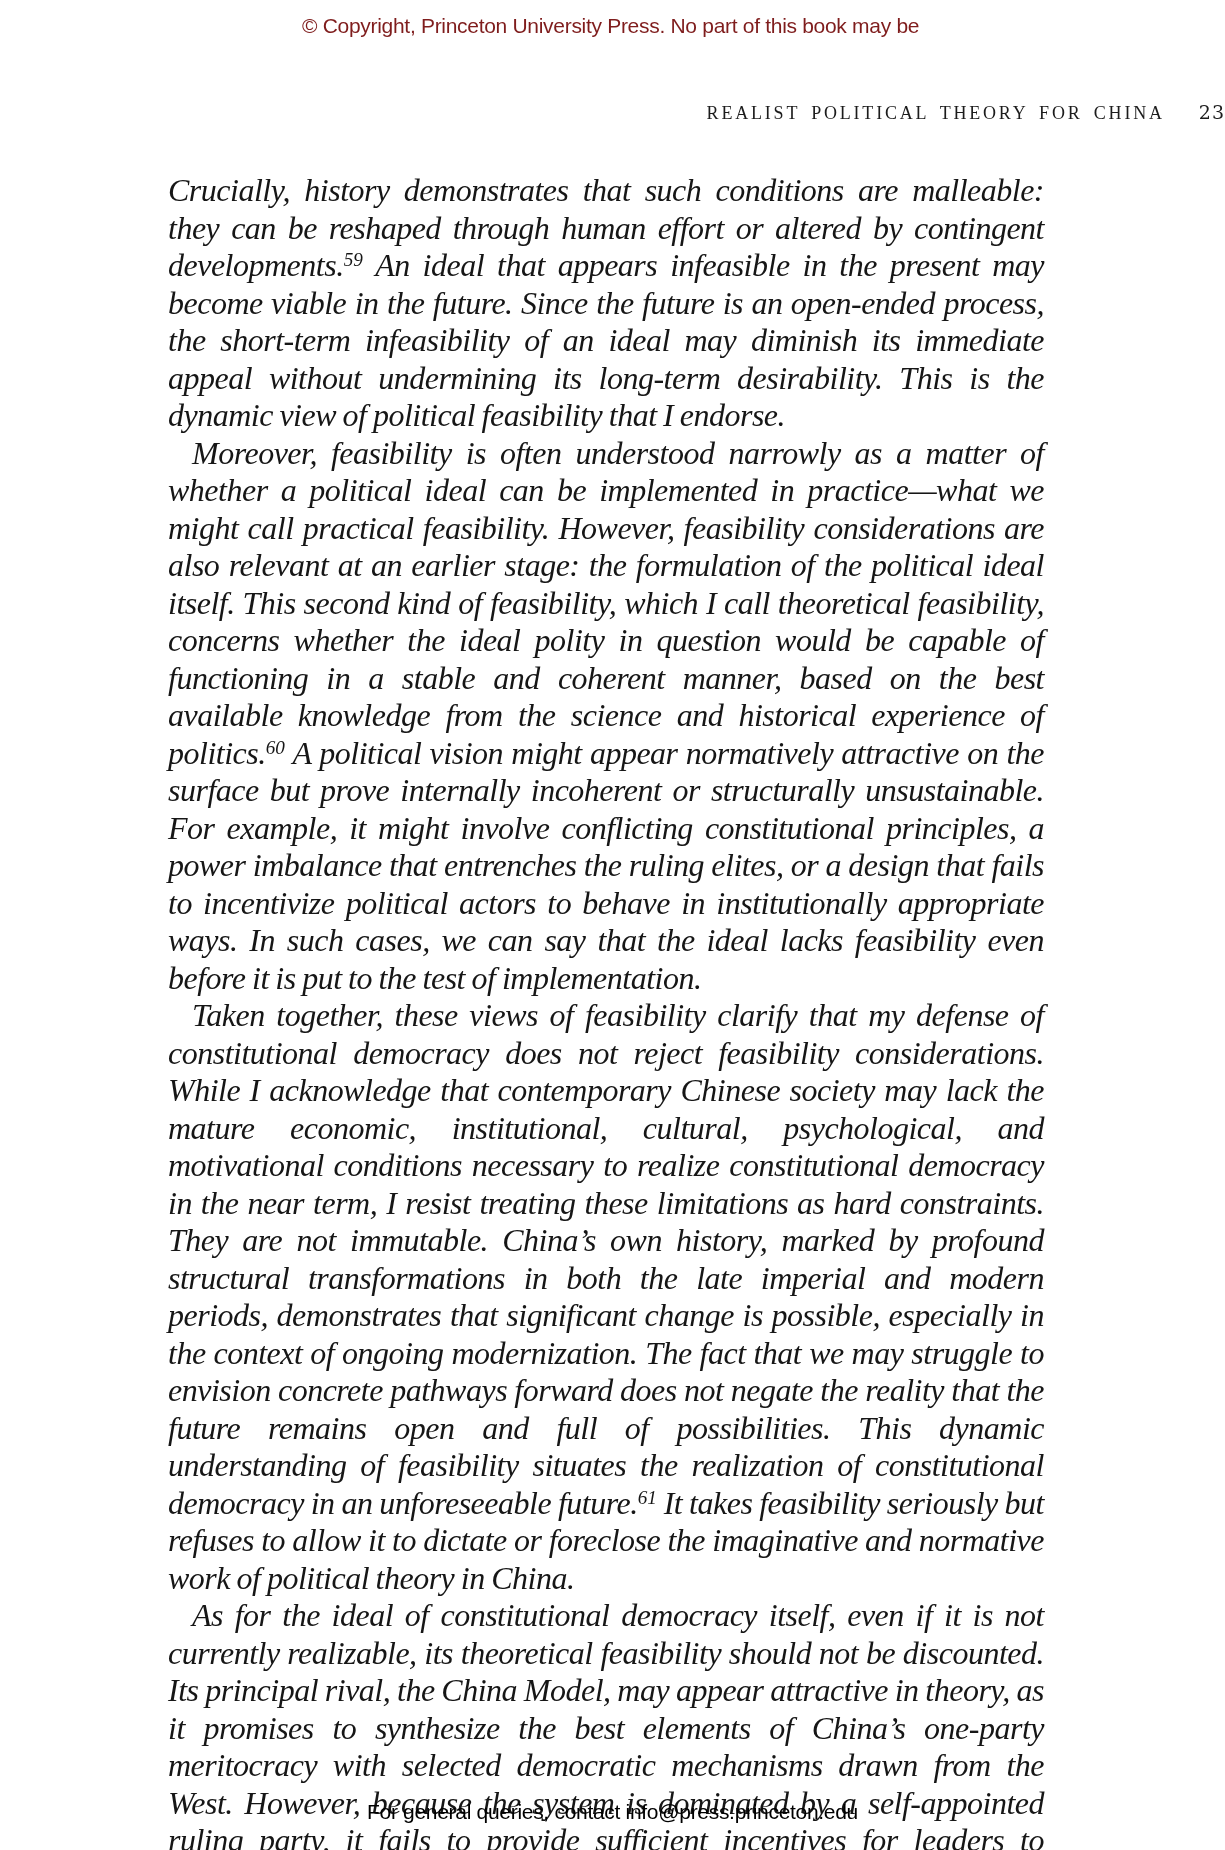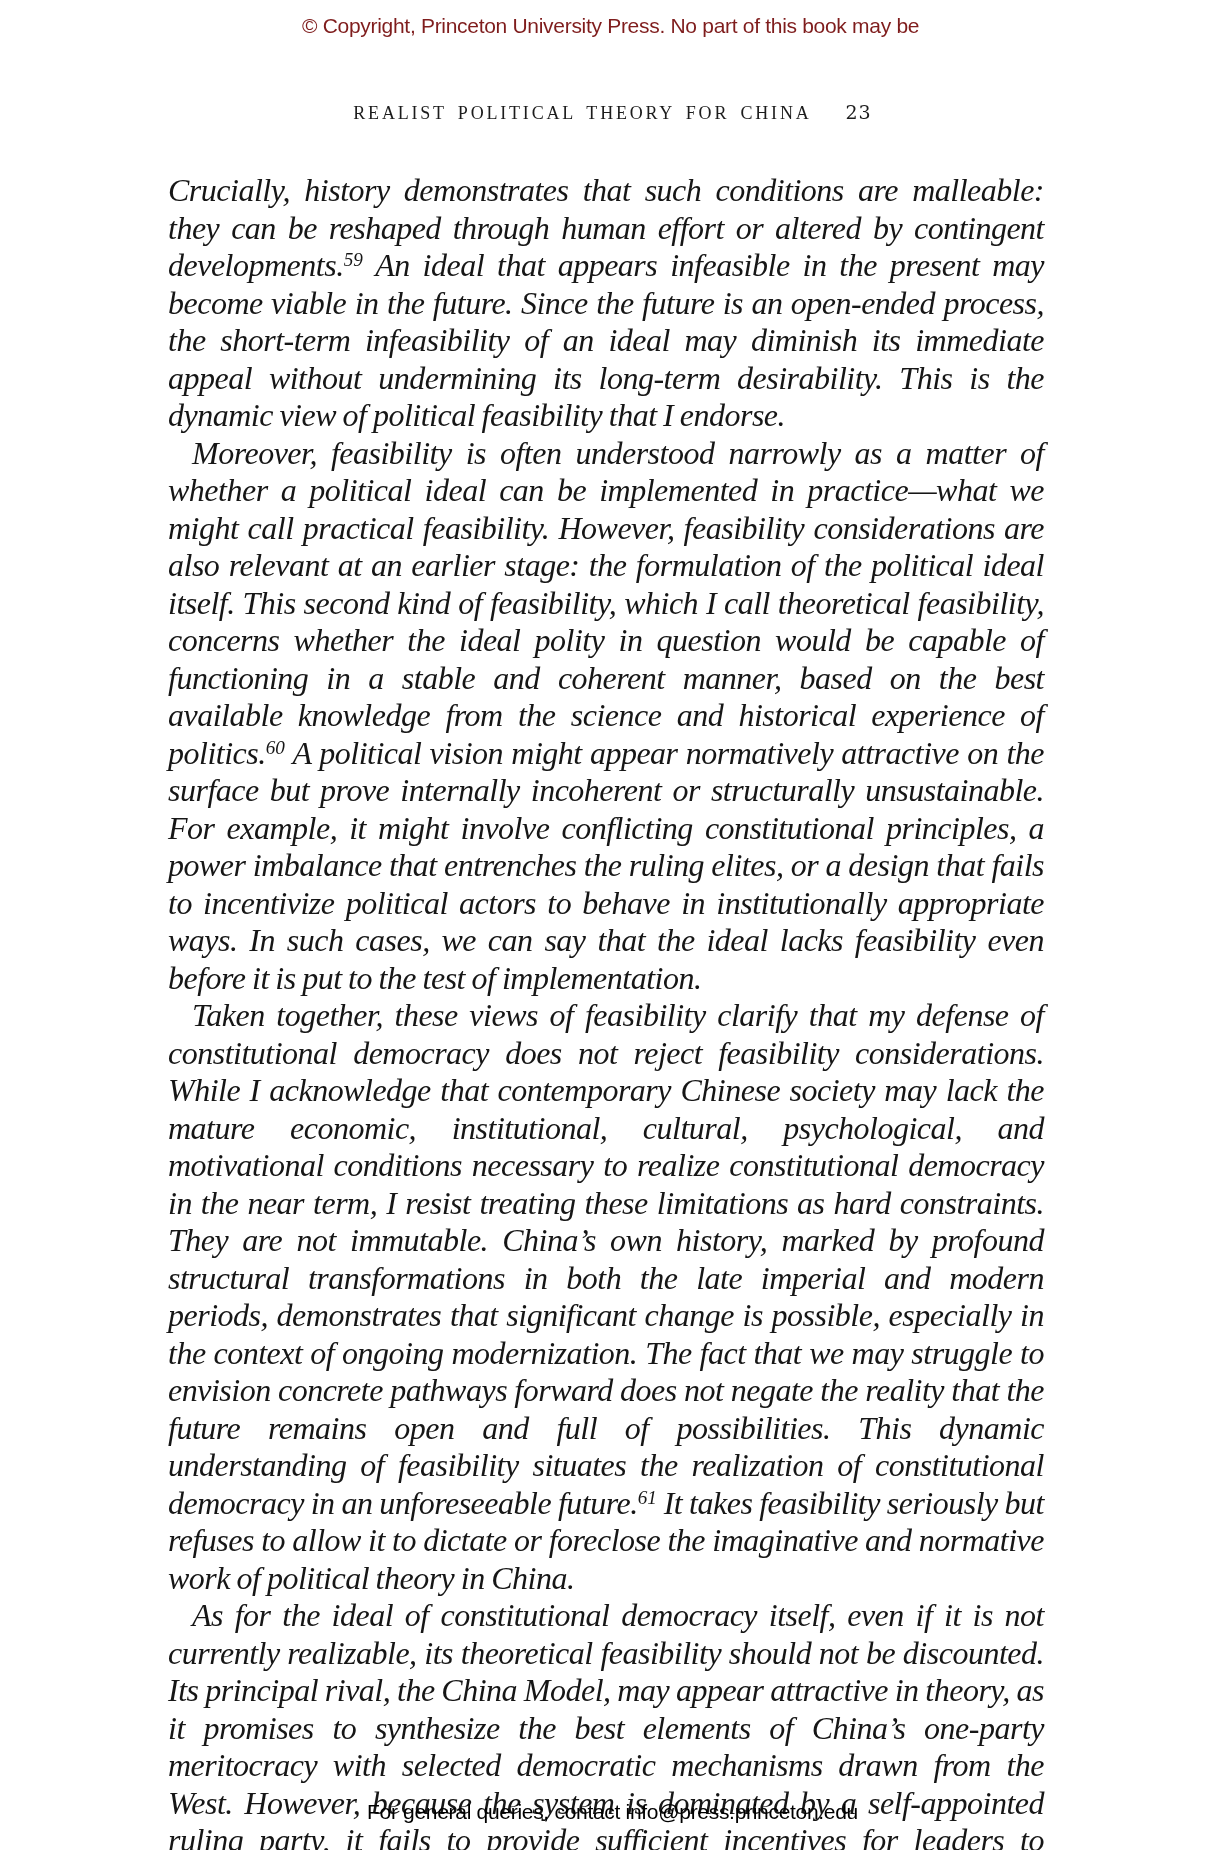--- a/index.html
+++ b/index.html
@@ -23,21 +23,21 @@
     letter-spacing: -0.3px;
     color: #7f1d1d;
     margin-left: 32px;
   }
   .copyright .cline { white-space: nowrap; }
   .running-header {
     position: absolute;
     left: 0;
     top: 101px;
     width: 100%;
-    text-align: center;
+    text-align: right;
     font-size: 18px;
     color: #1c1c1c;
   }
   .running-header .title {
     letter-spacing: 2.8px;
     word-spacing: 4px;
   }
   .running-header .pagenum {
     margin-left: 34px;
     letter-spacing: 1px;

